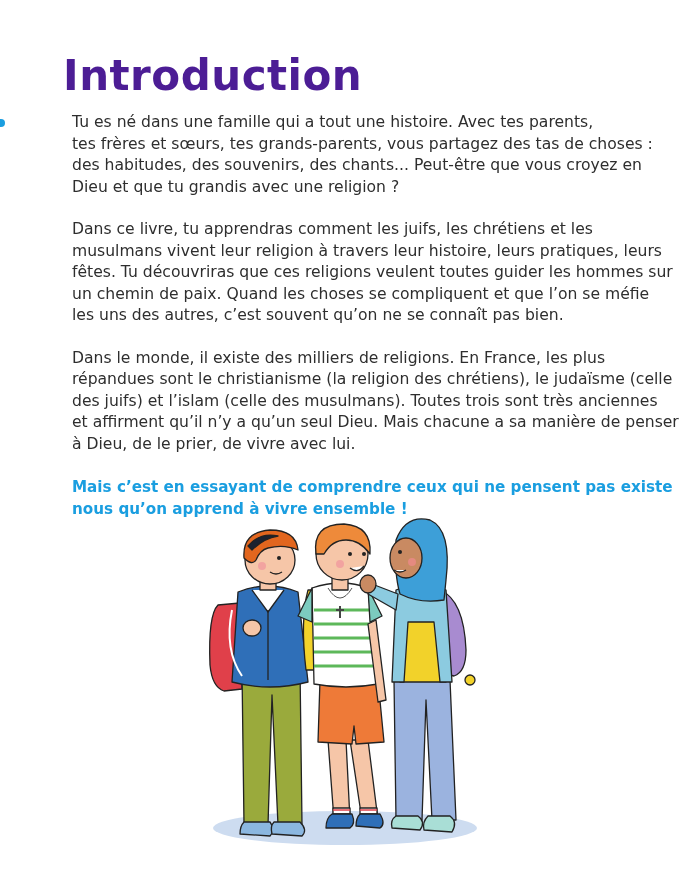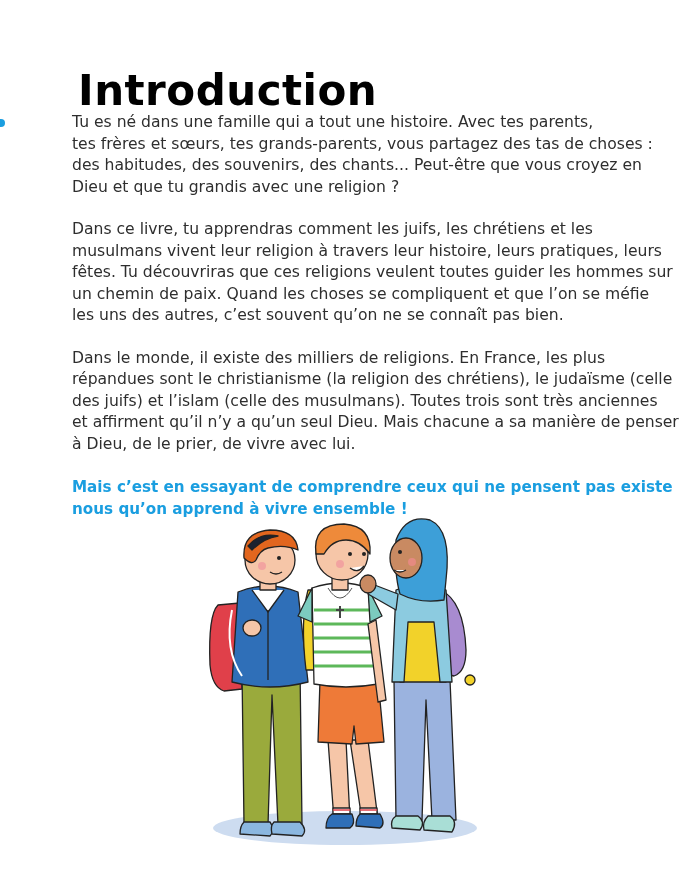--- a/index.html
+++ b/index.html
@@ -1,22 +1,22 @@
 <!DOCTYPE html>
 <html><head>
   <meta charset="utf-8">
   <style>
     html, body { margin: 0; padding: 0; background: #ffffff; }
     body { width: 700px; height: 895px; position: relative; overflow: hidden;
            font-family: "DejaVu Sans", sans-serif; color: #2e2e2e; }
     .edge-dot { position: absolute; left: -3px; top: 119px; width: 8px; height: 8px;
                 border-radius: 50%; background: #1a9ee0; }
-    .title { position: absolute; left: 62px; top: 50px; margin: 16px;
+    .title { position: absolute; left: 62px; top: 50px; margin: 1px;
              font-family: "DejaVu Sans", sans-serif; font-weight: bold;
-             font-size: 42px; color: #000000; letter-spacing: 0.5px; }
+             font-size: 42px; color: #4c1d95; letter-spacing: 0.5px; }
     .content { position: absolute; left: 72px; top: 112px; width: 632px; }
     .para { margin: 0 0 21px 0; font-size: 15.6px; line-height: 21.5px;
             white-space: pre-line; }
     .para.lead { color: #1a9ee0; font-weight: bold; font-size: 15.2px;
                  line-height: 22px; margin-top: 2px; }
     .illustration { position: absolute; left: 200px; top: 510px; width: 290px; height: 340px; }
   </style>
 </head>
 <body>
 

